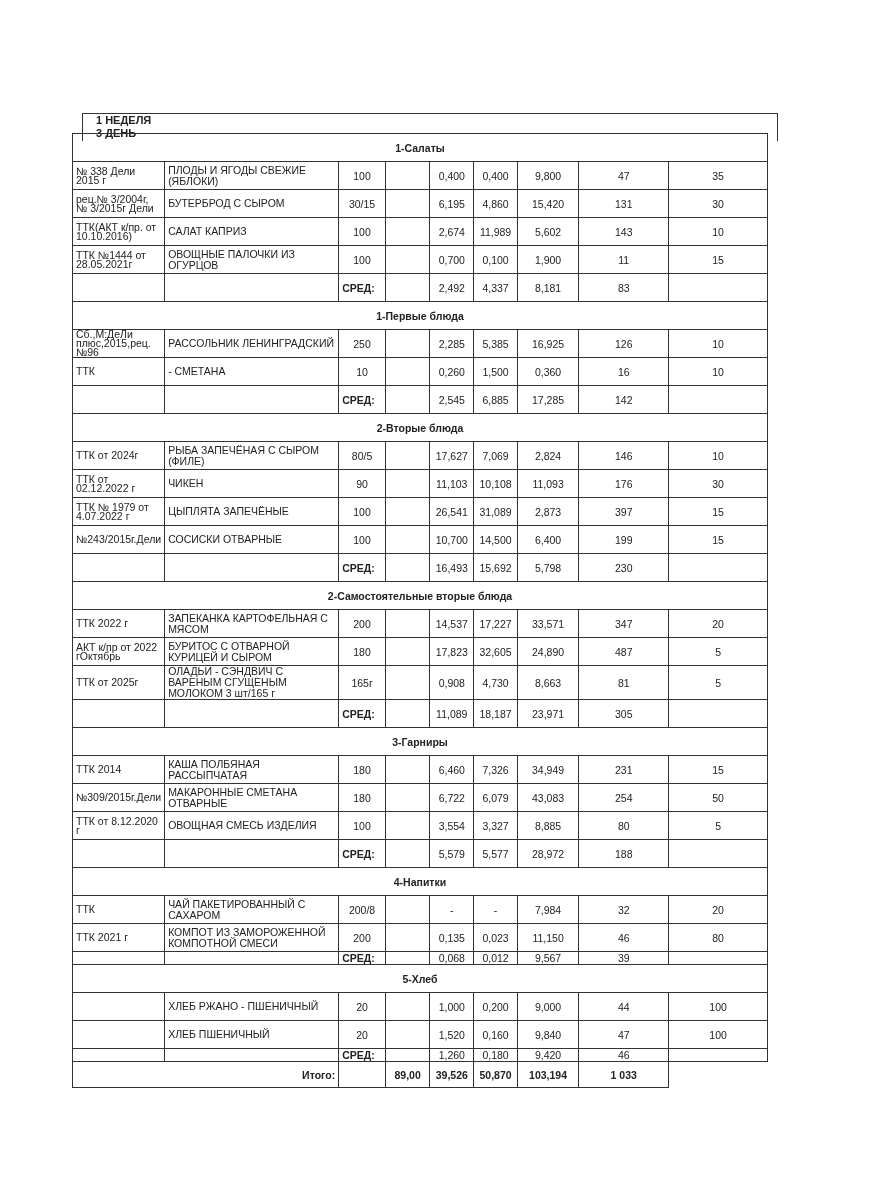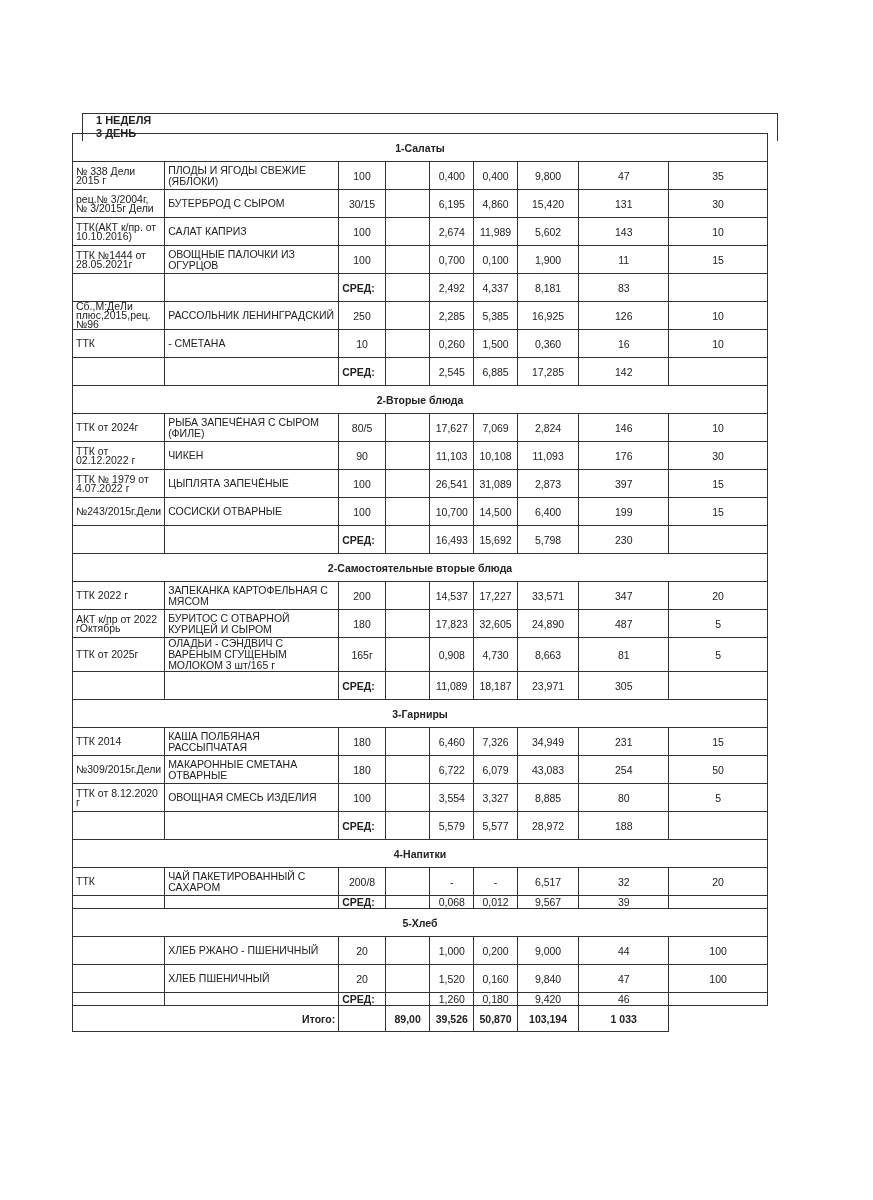--- a/index.html
+++ b/index.html
@@ -101,20 +101,23 @@
           <td></td>
           <td></td>
           <td class="avg-label">СРЕД:</td>
           <td></td>
           <td class="num">2,492</td>
           <td class="num">4,337</td>
           <td class="num">8,181</td>
           <td class="num">83</td>
           <td></td>
         </tr>
+        <tr>
+          <td class="sec" colspan="9">1-Первые блюда</td>
+        </tr>
         <tr class="item">
           <td class="code">Сб.,М:ДеЛи плюс,2015,рец.№96</td>
           <td class="name">РАССОЛЬНИК ЛЕНИНГРАДСКИЙ</td>
           <td class="num">250</td>
           <td class="num"></td>
           <td class="num">2,285</td>
           <td class="num">5,385</td>
           <td class="num">16,925</td>
           <td class="num">126</td>
           <td class="num">10</td>
@@ -296,23 +299,34 @@
         <tr>
           <td class="sec" colspan="9">4-Напитки</td>
         </tr>
         <tr class="item">
           <td class="code">ТТК</td>
           <td class="name">ЧАЙ ПАКЕТИРОВАННЫЙ С САХАРОМ</td>
           <td class="num">200/8</td>
           <td class="num"></td>
           <td class="num">-</td>
           <td class="num">-</td>
-          <td class="num">6,517</td>
+          <td class="num">7,984</td>
           <td class="num">32</td>
           <td class="num">20</td>
+        </tr>
+        <tr class="item">
+          <td class="code">ТТК 2021 г</td>
+          <td class="name">КОМПОТ ИЗ ЗАМОРОЖЕННОЙ КОМПОТНОЙ СМЕСИ</td>
+          <td class="num">200</td>
+          <td class="num"></td>
+          <td class="num">0,135</td>
+          <td class="num">0,023</td>
+          <td class="num">11,150</td>
+          <td class="num">46</td>
+          <td class="num">80</td>
         </tr>
         <tr class="avg short">
           <td></td>
           <td></td>
           <td class="avg-label">СРЕД:</td>
           <td></td>
           <td class="num">0,068</td>
           <td class="num">0,012</td>
           <td class="num">9,567</td>
           <td class="num">39</td>

